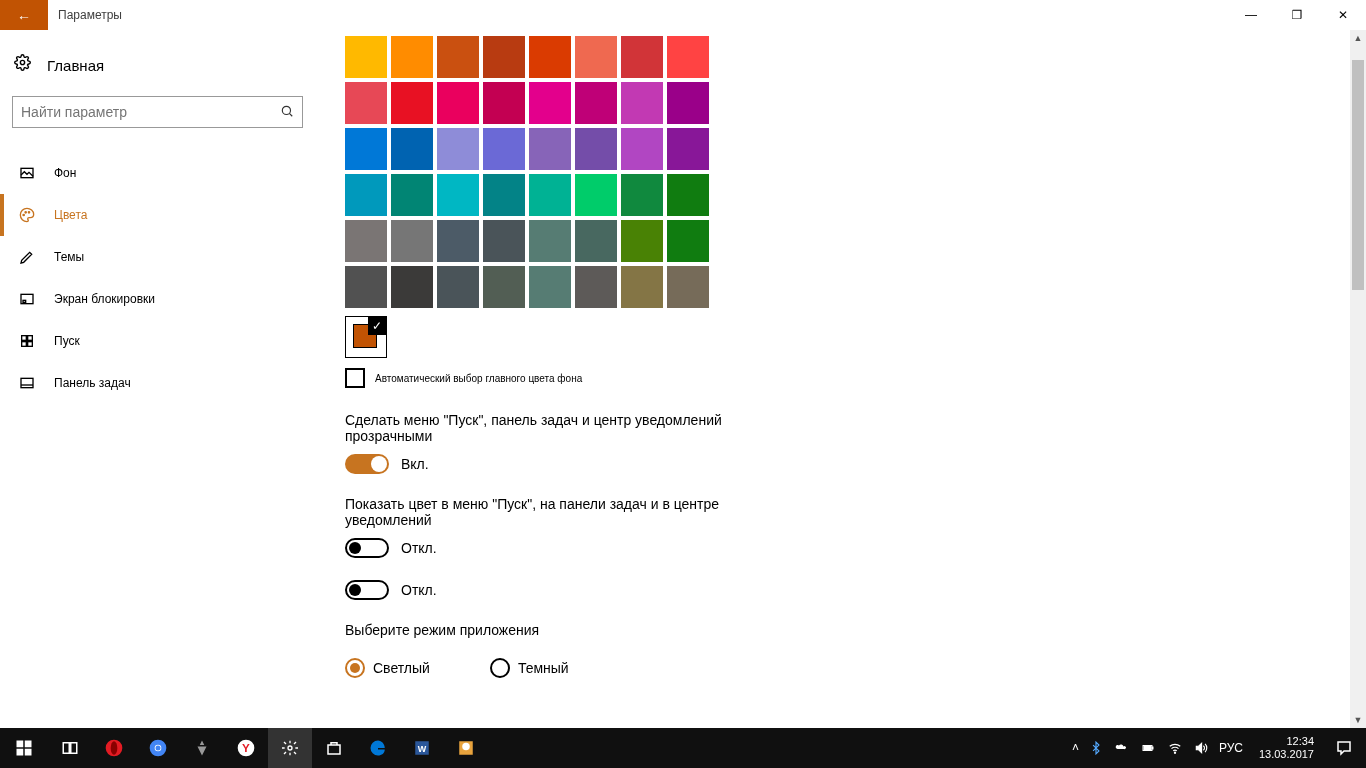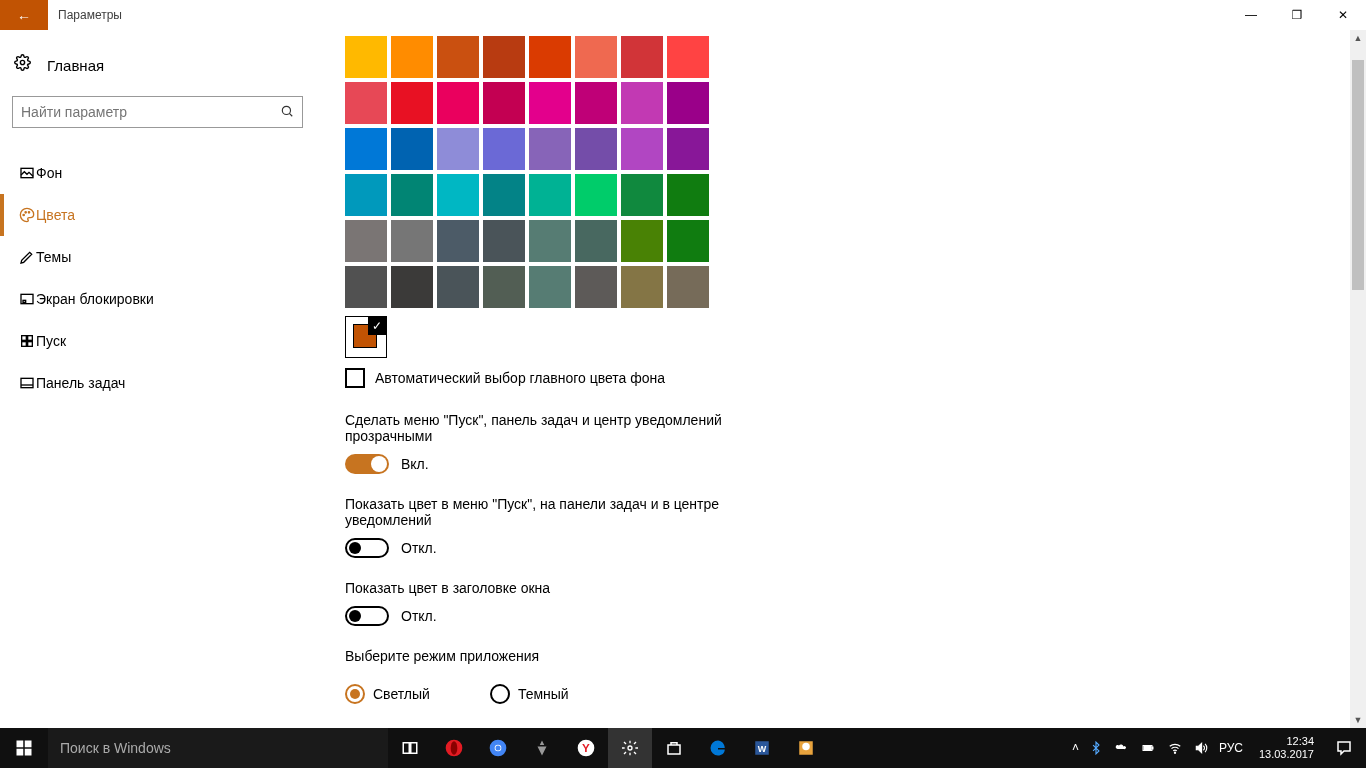--- a/index.html
+++ b/index.html
@@ -15,21 +15,21 @@
 
 .body { display:flex; height:698px; }
 .sidebar { width:315px; padding:24px 0 0 0; background:#fff; }
 .home-row { display:flex; align-items:center; padding:0 14px 20px 14px; gap:16px; }
 .home-row .gear { font-size:17px; }
 .home-label { font-size:15px; }
 .search-box { margin:0 12px 24px 12px; height:32px; border:1px solid #999; display:flex; align-items:center; padding:0 8px; background:#fff; }
 .search-box input { border:none; outline:none; flex:1; font-size:14px; color:#555; background:transparent; }
 .search-box .sicon { font-size:13px; color:#333; }
 .section-title { font-size:13px; color:#666; padding:0 14px 16px 14px; }
-.nav-item { display:flex; align-items:center; padding:12px 14px 12px 18px; font-size:14px; color:#000; position:relative; }
+.nav-item { display:flex; align-items:center; gap:18px; padding:12px 14px 12px 18px; font-size:12px; color:#000; position:relative; }
 .nav-item.active { color:#c77420; }
 .nav-item.active::before { content:""; position:absolute; left:0; top:0; bottom:0; width:4px; background:#c77420; }
 .nav-icon { width:18px; height:18px; display:flex; align-items:center; justify-content:center; }
 .nav-icon svg { width:16px; height:16px; }
 
 
 .content-wrap { flex:1; position:relative; }
 .scrollbar { position:absolute; right:0; top:0; width:16px; height:100%; background:#f0f0f0; }
 .scroll-thumb { position:absolute; right:2px; top:30px; width:12px; height:230px; background:#c0c0c0; }
 .scroll-arrow { position:absolute; right:0; width:16px; height:16px; display:flex; align-items:center; justify-content:center; font-size:9px; color:#555; }
@@ -40,21 +40,21 @@
 
 .color-grid { display:flex; flex-wrap:wrap; gap:4px; width:368px; margin-bottom:8px; }
 .swatch { width:42px; height:42px; position:relative; cursor:pointer; }
 .swatch .check { position:absolute; top:0; right:0; width:18px; height:18px; background:#000; color:#fff; font-size:12px; display:flex; align-items:center; justify-content:center; }
 .swatch.sel .inner { position:absolute; top:7px; left:7px; width:24px; height:24px; background:#c15303; border:1px solid #000;}
 .swatch.sel { border:1px solid #000; }
 
 
 .cb-row { display:flex; align-items:center; gap:10px; margin:10px 0 24px 0; }
 .cb { width:20px; height:20px; border:2px solid #000; }
-.cb-label { font-size:14px; }
+.cb-label { font-size:10px; }
 
 
 .opt-label { font-size:14px; margin-bottom:10px; max-width:420px; }
 .toggle-row { display:flex; align-items:center; gap:12px; margin-bottom:22px; }
 .toggle { width:44px; height:20px; border-radius:10px; position:relative; }
 .toggle.on { background:#c77420; }
 .toggle.on .knob { position:absolute; right:2px; top:2px; width:16px; height:16px; background:#fff; border-radius:50%; }
 .toggle.off { background:#fff; border:2px solid #000; height:20px; }
 .toggle.off .knob { position:absolute; left:2px; top:2px; width:12px; height:12px; background:#000; border-radius:50%; }
 .toggle-label { font-size:14px; }
@@ -243,21 +243,20 @@
       </div>
 
       <div class="opt-label">Показать цвет в меню "Пуск", на панели задач и в центре уведомлений</div>
       <div class="toggle-row">
         <div class="toggle off">
             <div class="knob"></div>
           </div>
         <span class="toggle-label">Откл.</span>
       </div>
 
-      <div class="opt-label">Показать цвет в заголовке окна</div>
       <div class="toggle-row">
         <div class="toggle off">
             <div class="knob"></div>
           </div>
         <span class="toggle-label">Откл.</span>
       </div>
 
       <div class="opt-label">Выберите режим приложения</div>
       <div class="radio-row">
         <div class="radio">
@@ -280,21 +279,20 @@
 
 <div class="taskbar">
   <div class="start">
     <svg viewBox="0 0 24 24" width="18" height="18" fill="#fff">
         <rect x="2" y="2" width="9" height="9"></rect>
         <rect x="13" y="2" width="9" height="9"></rect>
         <rect x="2" y="13" width="9" height="9"></rect>
         <rect x="13" y="13" width="9" height="9"></rect>
       </svg>
   </div>
-  <div class="tb-search">Поиск в Windows</div>
   <div class="tb-icons">
     <div class="tb-icon">
         <svg viewBox="0 0 24 24" width="18" height="18" fill="none" stroke="#fff" stroke-width="2">
           <rect x="3" y="5" width="8" height="14"></rect>
           <rect x="13" y="5" width="8" height="14"></rect>
         </svg>
       </div>
     <div class="tb-icon">
         <svg viewBox="0 0 24 24" width="20" height="20">
           <circle cx="12" cy="12" r="10" fill="#e31b23"></circle>

